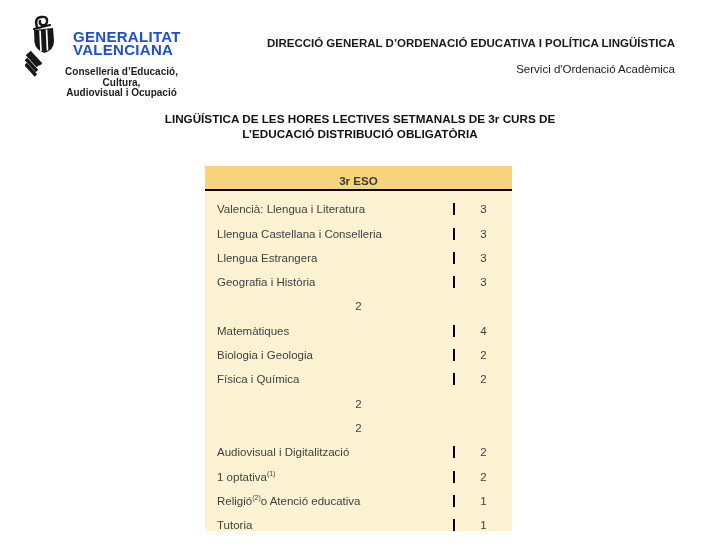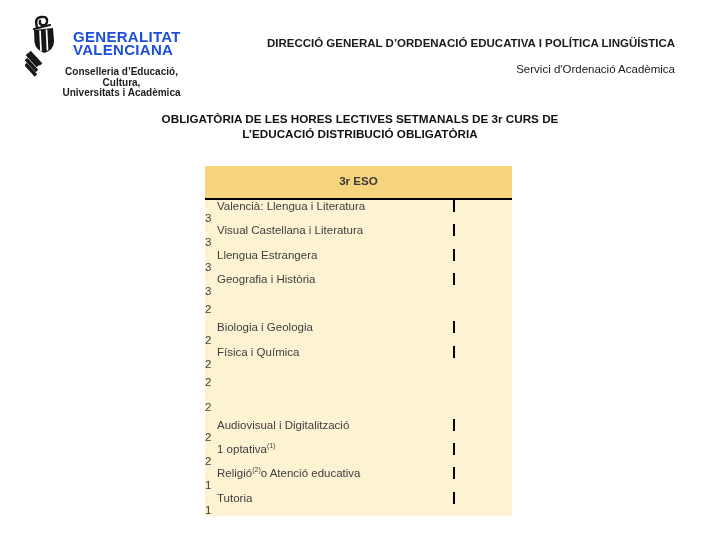--- a/index.html
+++ b/index.html
@@ -41,27 +41,27 @@
   
   .doc-title{
     position:absolute;left:15px;top:112px;width:690px;
     text-align:center;font-size:11.7px;font-weight:700;
     line-height:14.8px;color:#121212;
   }
 
   
   .table{position:absolute;left:205px;top:166px;width:307px;}
   .thead{
-    height:34px;line-height:30px;text-align:center;
+    height:25px;line-height:30px;text-align:center;
     background:var(--header-bg);
     font-size:11.6px;font-weight:700;color:#3a3a3a;
     border-bottom:2px solid var(--border);
   }
   .tbody{background:var(--body-bg);}
-  .trow{display:flex;align-items:flex-start;height:24.3px;flex-direction:column;}
+  .trow{display:flex;align-items:flex-end;height:24.3px;}
   .tcell{display:flex;align-items:center;font-size:11.5px;color:#3e3e3e;}
   .subject{
     width:250px;padding-left:12px;
     border-right:2px solid var(--border);
     white-space:nowrap;overflow:hidden;
   }
   .subject sup{font-size:7px;line-height:0;position:relative;top:-3px;}
   .hours{flex:1;justify-content:center;}
 </style>
 </head>
@@ -84,48 +84,48 @@
         <path d="M0.5 50 L11 61.5"></path>
         <path d="M4.5 38 L16 50.5"></path>
       </g>
     </svg>
     <div class="logo-word">
       <div>GENERALITAT</div>
       <div>VALENCIANA</div>
     </div>
     <div class="logo-dept">
       <div>Conselleria d’Educació, Cultura,</div>
-      <div>Universitats i Acadèmica</div>
+      <div>Audiovisual i Ocupació</div>
     </div>
   </div>
 
   <div class="header-right">
     <div class="hr1">DIRECCIÓ GENERAL D’ORDENACIÓ EDUCATIVA I POLÍTICA LINGÜÍSTICA</div>
     <div class="hr2">Servici d'Ordenació Acadèmica</div>
   </div>
 
   <div class="doc-title">
-    <div>OBLIGATÒRIA DE LES HORES LECTIVES SETMANALS DE 3r CURS DE</div>
+    <div>LINGÜÍSTICA DE LES HORES LECTIVES SETMANALS DE 3r CURS DE</div>
     <div>L’EDUCACIÓ DISTRIBUCIÓ OBLIGATÒRIA</div>
   </div>
 
   <div class="table">
     <div class="thead">3r ESO</div>
     <div class="tbody">
   <div class="trow">
     <div class="tcell subject">
             <span>Valencià: Llengua i Literatura</span>
             <span></span>
           </div>
     <div class="tcell hours">3</div>
   </div>
 
   <div class="trow">
     <div class="tcell subject">
-            <span>Visual Castellana i Literatura</span>
+            <span>Llengua Castellana i Conselleria</span>
             <span></span>
           </div>
     <div class="tcell hours">3</div>
   </div>
 
   <div class="trow">
     <div class="tcell subject">
             <span>Llengua Estrangera</span>
             <span></span>
           </div>
@@ -137,20 +137,27 @@
             <span>Geografia i Història</span>
             <span></span>
           </div>
     <div class="tcell hours">3</div>
   </div>
 
   <div class="trow">
     <div class="tcell hours">2</div>
   </div>
 
+  <div class="trow">
+    <div class="tcell subject">
+            <span>Matemàtiques</span>
+            <span></span>
+          </div>
+    <div class="tcell hours">4</div>
+  </div>
 
   <div class="trow">
     <div class="tcell subject">
             <span>Biologia i Geologia</span>
             <span></span>
           </div>
     <div class="tcell hours">2</div>
   </div>
 
   <div class="trow">

